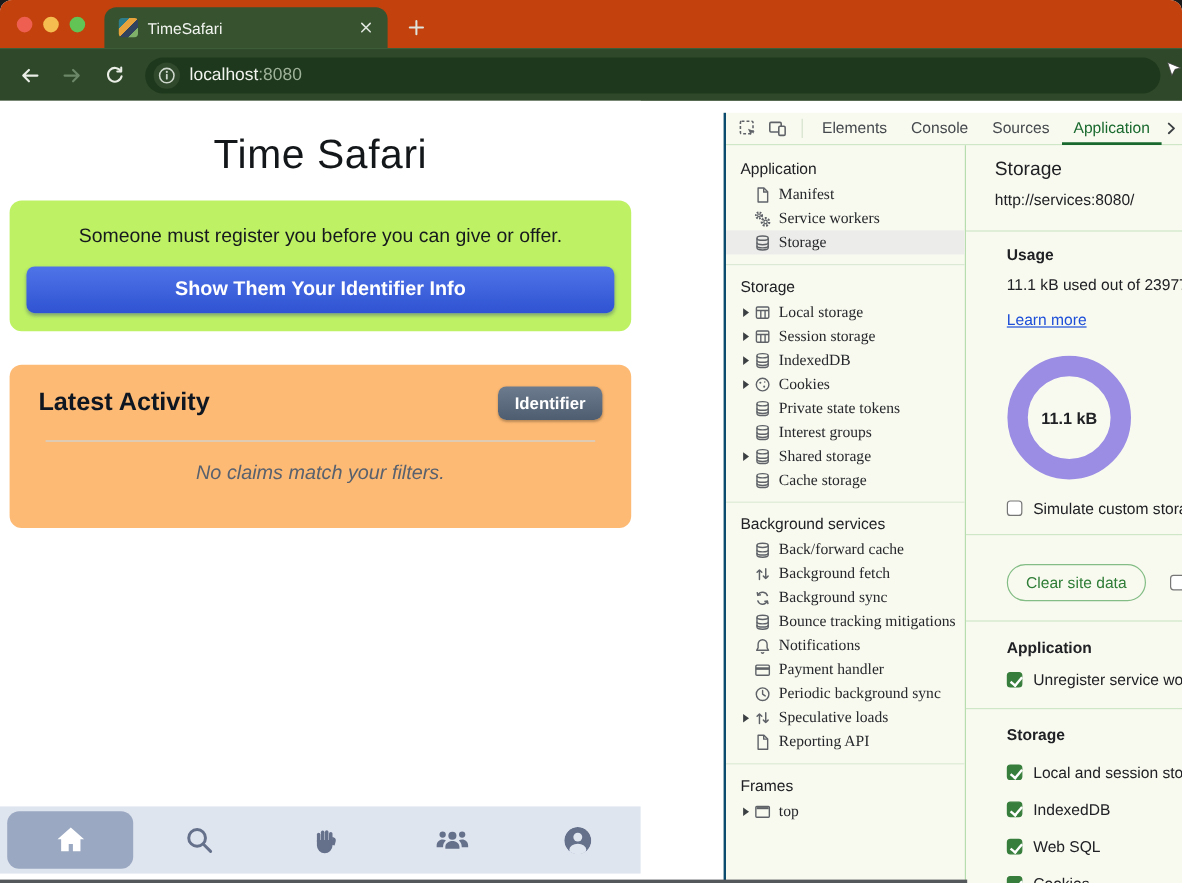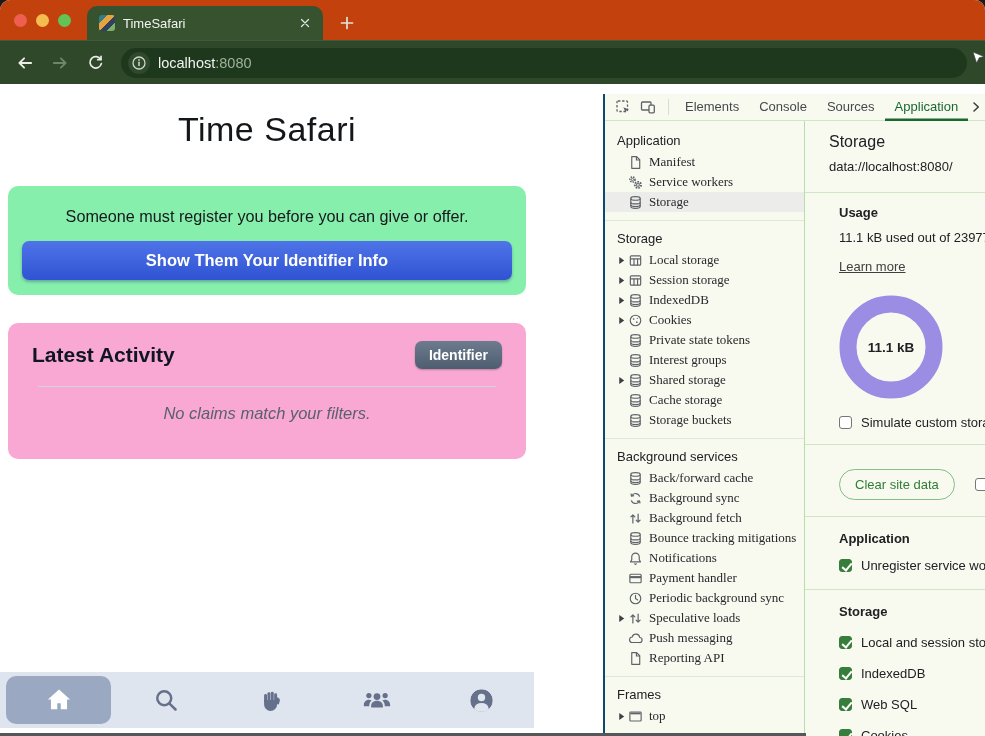--- a/index.html
+++ b/index.html
@@ -21,26 +21,26 @@
   .navbtn{width:26px;height:26px;display:flex;align-items:center;justify-content:center;margin-right:9px;}
   .urlpill{flex:1;height:30px;border-radius:15px;background:#1e381d;display:flex;align-items:center;padding:0 12px 0 7px;margin:0 8px 0 4px;}
   .info-badge{width:22px;height:22px;border-radius:50%;display:flex;align-items:center;justify-content:center;margin-right:8px;background:#30482c;}
   .urltext{font-size:14.5px;color:#f2f4ef;}
   .urlport{color:#9eb199;}
   .mouse-cursor{position:absolute;top:52px;left:972px;z-index:50;}
 
   
   .page{position:absolute;left:0;top:84px;width:534px;bottom:0;background:#fff;overflow:hidden;}
   .page-title{margin:26px 0 0;text-align:center;font-size:34px;font-weight:300;letter-spacing:.5px;color:#14171a;}
-  .alert{margin:37px 8px 0;background:#86efac;border-radius:10px;padding:21px 14px 15px;}
+  .alert{margin:18px 8px 0;background:#bef264;border-radius:10px;padding:21px 14px 15px;}
   .alert-msg{text-align:center;font-size:16.2px;color:#16191d;}
   .alert-btn{display:block;width:100%;margin-top:15px;height:39px;border:none;border-radius:7px;cursor:pointer;
     background:linear-gradient(180deg,#4f74e8,#2f53d2);color:#fff;font-size:16.5px;font-weight:bold;font-family:inherit;
     box-shadow:0 2px 3px rgba(30,50,120,.35);}
-  .card{margin:28px 8px 0;background:#f9a8d4;border-radius:10px;padding:18px 24px 4px;}
+  .card{margin:28px 8px 0;background:#fdba74;border-radius:10px;padding:18px 24px 4px;}
   .card-head{display:flex;align-items:center;justify-content:space-between;}
   .card-title{font-size:21px;font-weight:800;color:#0e1622;}
   .pill-btn{border:none;border-radius:7px;padding:6px 14px;font-size:14px;font-weight:bold;color:#fff;cursor:pointer;font-family:inherit;
     background:linear-gradient(180deg,#6c7b8e,#4e5d70);box-shadow:0 1px 2px rgba(0,0,0,.25);}
   .card-div{border-top:1px solid #ccd4de;margin:17px 6px 0;}
   .card-empty{text-align:center;font-style:italic;font-size:16.5px;color:#59616e;margin:17px 0 32px;}
   .bottom-nav{position:absolute;left:0;right:0;bottom:8px;height:56px;background:#dfe5ef;display:flex;align-items:center;}
   .nav-item{flex:1;height:56px;display:flex;align-items:center;justify-content:center;}
   .nav-item.active{background:#9ba8c2;border-radius:10px;height:48px;margin:0 3px 0 6px;}
   .bottom-strip{position:absolute;left:0;bottom:0;width:806px;height:3px;background:#55585b;z-index:40;}
@@ -61,21 +61,21 @@
   .trow.sel{background:#ececea;}
   .tri{width:12px;flex:0 0 12px;display:flex;justify-content:center;align-items:center;}
   .tico{width:16px;flex:0 0 16px;height:16px;margin-right:6px;display:flex;align-items:center;justify-content:center;}
   .dt-main{flex:1;overflow:hidden;}
   .pane-title{font-size:16px;color:#202124;padding:12px 0 0 24px;}
   .pane-origin{font-size:13px;color:#202124;padding:8px 0 18px 24px;white-space:nowrap;}
   .pdiv{border-top:1px solid #cfe7c7;}
   .usage{padding:12px 0 14px 34px;}
   .u-head,.ps-head{font-weight:bold;font-size:13px;color:#202124;}
   .u-text{font-size:13px;margin-top:10px;white-space:nowrap;color:#202124;}
-  .u-link{display:inline-block;margin-top:14px;font-size:13px;color:#404040;text-decoration:underline;cursor:pointer;}
+  .u-link{display:inline-block;margin-top:14px;font-size:13px;color:#1d4ed8;text-decoration:underline;cursor:pointer;}
   .donut{position:relative;width:104px;height:104px;margin:20px 0 0 0;}
   .donut-label{position:absolute;inset:0;display:flex;align-items:center;justify-content:center;font-size:13.5px;font-weight:bold;color:#202124;}
   .cbrow{display:flex;align-items:center;gap:9px;font-size:13px;color:#202124;white-space:nowrap;cursor:pointer;}
   .simrow{margin-top:16px;}
   .cb{width:13px;height:13px;flex:0 0 13px;border:1.5px solid #767676;border-radius:3px;background:#fff;position:relative;}
   .cb.checked{background:#377d3b;border-color:#377d3b;}
   .cb.checked::after{content:"";position:absolute;left:3.5px;top:0.5px;width:4px;height:8px;border:solid #fff;border-width:0 2px 2px 0;transform:rotate(40deg);}
   .clear-row{display:flex;align-items:center;gap:20px;padding:24px 0 16px 34px;white-space:nowrap;}
   .clear-btn{border:1px solid #84bd85;color:#2f7d36;background:transparent;border-radius:999px;padding:7px 15px;font-size:13px;cursor:pointer;font-family:inherit;}
   .pane-sec{padding:14px 0 16px 34px;}
@@ -389,132 +389,111 @@
             <span class="tico">
               <svg width="15" height="15" viewBox="0 0 16 16" fill="none">
                 <ellipse cx="8" cy="3.7" rx="5" ry="1.9" stroke="#5f6368" stroke-width="1.25"></ellipse>
                 <path d="M3 3.7v8.6c0 1.05 2.24 1.9 5 1.9s5-.85 5-1.9V3.7" stroke="#5f6368" stroke-width="1.25"></path>
                 <path d="M3 7.6c0 1.05 2.24 1.9 5 1.9s5-.85 5-1.9" stroke="#5f6368" stroke-width="1.25"></path>
                 <path d="M3 10.4c0 1.05 2.24 1.9 5 1.9s5-.85 5-1.9" stroke="#5f6368" stroke-width="1.25"></path>
               </svg>
             </span>
             <span class="lbl">Cache storage</span>
           </div>
-          <div class="trow">
-            <span class="tri"></span>
-            <span class="tico">
-              <svg width="15" height="15" viewBox="0 0 16 16" fill="none">
-                <ellipse cx="8" cy="3.7" rx="5" ry="1.9" stroke="#5f6368" stroke-width="1.25"></ellipse>
-                <path d="M3 3.7v8.6c0 1.05 2.24 1.9 5 1.9s5-.85 5-1.9V3.7" stroke="#5f6368" stroke-width="1.25"></path>
-                <path d="M3 7.6c0 1.05 2.24 1.9 5 1.9s5-.85 5-1.9" stroke="#5f6368" stroke-width="1.25"></path>
-                <path d="M3 10.4c0 1.05 2.24 1.9 5 1.9s5-.85 5-1.9" stroke="#5f6368" stroke-width="1.25"></path>
-              </svg>
-            </span>
-            <span class="lbl">Storage buckets</span>
-          </div>
           <div class="sb-div"></div>
           <div class="sec-h">Background services</div>
           <div class="trow">
             <span class="tri"></span>
             <span class="tico">
               <svg width="15" height="15" viewBox="0 0 16 16" fill="none">
                 <ellipse cx="8" cy="3.7" rx="5" ry="1.9" stroke="#5f6368" stroke-width="1.25"></ellipse>
                 <path d="M3 3.7v8.6c0 1.05 2.24 1.9 5 1.9s5-.85 5-1.9V3.7" stroke="#5f6368" stroke-width="1.25"></path>
                 <path d="M3 7.6c0 1.05 2.24 1.9 5 1.9s5-.85 5-1.9" stroke="#5f6368" stroke-width="1.25"></path>
                 <path d="M3 10.4c0 1.05 2.24 1.9 5 1.9s5-.85 5-1.9" stroke="#5f6368" stroke-width="1.25"></path>
               </svg>
             </span>
             <span class="lbl">Back/forward cache</span>
+          </div>
+          <div class="trow">
+            <span class="tri"></span>
+            <span class="tico">
+              <svg width="15" height="15" viewBox="0 0 16 16" fill="none">
+                <path d="M5.2 12.8V4.2m0 0L3.1 6.3m2.1-2.1 2.1 2.1" stroke="#5f6368" stroke-width="1.3" stroke-linecap="round" stroke-linejoin="round"></path>
+                <path d="M10.8 3.2v8.6m0 0 2.1-2.1m-2.1 2.1-2.1-2.1" stroke="#5f6368" stroke-width="1.3" stroke-linecap="round" stroke-linejoin="round"></path>
+              </svg>
+            </span>
+            <span class="lbl">Background fetch</span>
           </div>
           <div class="trow">
             <span class="tri"></span>
             <span class="tico">
               <svg width="15" height="15" viewBox="0 0 16 16" fill="none">
                 <path d="M12.4 6.1a4.6 4.6 0 0 0-8.5-1" stroke="#5f6368" stroke-width="1.3"></path>
                 <path d="m3.2 2.7.5 2.8 2.8-.5" stroke="#5f6368" stroke-width="1.3" stroke-linejoin="round"></path>
                 <path d="M3.6 9.9a4.6 4.6 0 0 0 8.5 1" stroke="#5f6368" stroke-width="1.3"></path>
                 <path d="m12.8 13.3-.5-2.8-2.8.5" stroke="#5f6368" stroke-width="1.3" stroke-linejoin="round"></path>
               </svg>
             </span>
             <span class="lbl">Background sync</span>
           </div>
           <div class="trow">
             <span class="tri"></span>
             <span class="tico">
               <svg width="15" height="15" viewBox="0 0 16 16" fill="none">
+                <ellipse cx="8" cy="3.7" rx="5" ry="1.9" stroke="#5f6368" stroke-width="1.25"></ellipse>
+                <path d="M3 3.7v8.6c0 1.05 2.24 1.9 5 1.9s5-.85 5-1.9V3.7" stroke="#5f6368" stroke-width="1.25"></path>
+                <path d="M3 7.6c0 1.05 2.24 1.9 5 1.9s5-.85 5-1.9" stroke="#5f6368" stroke-width="1.25"></path>
+                <path d="M3 10.4c0 1.05 2.24 1.9 5 1.9s5-.85 5-1.9" stroke="#5f6368" stroke-width="1.25"></path>
+              </svg>
+            </span>
+            <span class="lbl">Bounce tracking mitigations</span>
+          </div>
+          <div class="trow">
+            <span class="tri"></span>
+            <span class="tico">
+              <svg width="15" height="15" viewBox="0 0 16 16" fill="none">
+                <path d="M8 2.2a4 4 0 0 1 4 4v3.2l1.3 2.2H2.7L4 9.4V6.2a4 4 0 0 1 4-4z" stroke="#5f6368" stroke-width="1.25" stroke-linejoin="round"></path>
+                <path d="M6.8 13.4a1.3 1.3 0 0 0 2.4 0" stroke="#5f6368" stroke-width="1.25"></path>
+              </svg>
+            </span>
+            <span class="lbl">Notifications</span>
+          </div>
+          <div class="trow">
+            <span class="tri"></span>
+            <span class="tico">
+              <svg width="15" height="15" viewBox="0 0 16 16" fill="none">
+                <rect x="2" y="3.5" width="12" height="9" rx="1" stroke="#5f6368" stroke-width="1.25"></rect>
+                <rect x="2" y="5.4" width="12" height="2.3" fill="#5f6368"></rect>
+              </svg>
+            </span>
+            <span class="lbl">Payment handler</span>
+          </div>
+          <div class="trow">
+            <span class="tri"></span>
+            <span class="tico">
+              <svg width="15" height="15" viewBox="0 0 16 16" fill="none">
+                <circle cx="8" cy="8" r="5.6" stroke="#5f6368" stroke-width="1.25"></circle>
+                <path d="M8 4.7V8l2.3 1.5" stroke="#5f6368" stroke-width="1.25" stroke-linecap="round"></path>
+              </svg>
+            </span>
+            <span class="lbl">Periodic background sync</span>
+          </div>
+          <div class="trow">
+            <span class="tri">
+              <svg width="9" height="9" viewBox="0 0 10 10">
+                <path d="M2.5 1 8 5 2.5 9z" fill="#3c4043"></path>
+              </svg>
+            </span>
+            <span class="tico">
+              <svg width="15" height="15" viewBox="0 0 16 16" fill="none">
                 <path d="M5.2 12.8V4.2m0 0L3.1 6.3m2.1-2.1 2.1 2.1" stroke="#5f6368" stroke-width="1.3" stroke-linecap="round" stroke-linejoin="round"></path>
                 <path d="M10.8 3.2v8.6m0 0 2.1-2.1m-2.1 2.1-2.1-2.1" stroke="#5f6368" stroke-width="1.3" stroke-linecap="round" stroke-linejoin="round"></path>
               </svg>
             </span>
-            <span class="lbl">Background fetch</span>
-          </div>
-          <div class="trow">
-            <span class="tri"></span>
-            <span class="tico">
-              <svg width="15" height="15" viewBox="0 0 16 16" fill="none">
-                <ellipse cx="8" cy="3.7" rx="5" ry="1.9" stroke="#5f6368" stroke-width="1.25"></ellipse>
-                <path d="M3 3.7v8.6c0 1.05 2.24 1.9 5 1.9s5-.85 5-1.9V3.7" stroke="#5f6368" stroke-width="1.25"></path>
-                <path d="M3 7.6c0 1.05 2.24 1.9 5 1.9s5-.85 5-1.9" stroke="#5f6368" stroke-width="1.25"></path>
-                <path d="M3 10.4c0 1.05 2.24 1.9 5 1.9s5-.85 5-1.9" stroke="#5f6368" stroke-width="1.25"></path>
-              </svg>
-            </span>
-            <span class="lbl">Bounce tracking mitigations</span>
-          </div>
-          <div class="trow">
-            <span class="tri"></span>
-            <span class="tico">
-              <svg width="15" height="15" viewBox="0 0 16 16" fill="none">
-                <path d="M8 2.2a4 4 0 0 1 4 4v3.2l1.3 2.2H2.7L4 9.4V6.2a4 4 0 0 1 4-4z" stroke="#5f6368" stroke-width="1.25" stroke-linejoin="round"></path>
-                <path d="M6.8 13.4a1.3 1.3 0 0 0 2.4 0" stroke="#5f6368" stroke-width="1.25"></path>
-              </svg>
-            </span>
-            <span class="lbl">Notifications</span>
-          </div>
-          <div class="trow">
-            <span class="tri"></span>
-            <span class="tico">
-              <svg width="15" height="15" viewBox="0 0 16 16" fill="none">
-                <rect x="2" y="3.5" width="12" height="9" rx="1" stroke="#5f6368" stroke-width="1.25"></rect>
-                <rect x="2" y="5.4" width="12" height="2.3" fill="#5f6368"></rect>
-              </svg>
-            </span>
-            <span class="lbl">Payment handler</span>
-          </div>
-          <div class="trow">
-            <span class="tri"></span>
-            <span class="tico">
-              <svg width="15" height="15" viewBox="0 0 16 16" fill="none">
-                <circle cx="8" cy="8" r="5.6" stroke="#5f6368" stroke-width="1.25"></circle>
-                <path d="M8 4.7V8l2.3 1.5" stroke="#5f6368" stroke-width="1.25" stroke-linecap="round"></path>
-              </svg>
-            </span>
-            <span class="lbl">Periodic background sync</span>
-          </div>
-          <div class="trow">
-            <span class="tri">
-              <svg width="9" height="9" viewBox="0 0 10 10">
-                <path d="M2.5 1 8 5 2.5 9z" fill="#3c4043"></path>
-              </svg>
-            </span>
-            <span class="tico">
-              <svg width="15" height="15" viewBox="0 0 16 16" fill="none">
-                <path d="M5.2 12.8V4.2m0 0L3.1 6.3m2.1-2.1 2.1 2.1" stroke="#5f6368" stroke-width="1.3" stroke-linecap="round" stroke-linejoin="round"></path>
-                <path d="M10.8 3.2v8.6m0 0 2.1-2.1m-2.1 2.1-2.1-2.1" stroke="#5f6368" stroke-width="1.3" stroke-linecap="round" stroke-linejoin="round"></path>
-              </svg>
-            </span>
             <span class="lbl">Speculative loads</span>
-          </div>
-          <div class="trow">
-            <span class="tri"></span>
-            <span class="tico">
-              <svg width="15" height="15" viewBox="0 0 16 16" fill="none">
-                <path d="M3.9 12.3h8.2a2.7 2.7 0 0 0 .4-5.4 4.1 4.1 0 0 0-8-.5 3 3 0 0 0-.6 5.9z" stroke="#5f6368" stroke-width="1.25" stroke-linejoin="round"></path>
-              </svg>
-            </span>
-            <span class="lbl">Push messaging</span>
           </div>
           <div class="trow">
             <span class="tri"></span>
             <span class="tico">
               <svg width="15" height="15" viewBox="0 0 16 16">
                 <path d="M4 1.8h5.2l3.3 3.3v9.1H4z" stroke="#5f6368" stroke-width="1.25" fill="none" stroke-linejoin="round"></path>
                 <path d="M9 2v3.3h3.5" stroke="#5f6368" stroke-width="1.25" fill="none"></path>
               </svg>
             </span>
             <span class="lbl">Reporting API</span>
@@ -531,21 +510,21 @@
               <svg width="15" height="15" viewBox="0 0 16 16" fill="none">
                 <rect x="2" y="3.2" width="12" height="9.6" rx=".8" stroke="#5f6368" stroke-width="1.25"></rect>
                 <rect x="2.6" y="3.8" width="10.8" height="1.9" fill="#5f6368"></rect>
               </svg>
             </span>
             <span class="lbl">top</span>
           </div>
         </div>
       <div class="dt-main">
         <div class="pane-title">Storage</div>
-        <div class="pane-origin">data://localhost:8080/</div>
+        <div class="pane-origin">http://services:8080/</div>
         <div class="pdiv"></div>
         <div class="usage">
           <div class="u-head">Usage</div>
           <div class="u-text">11.1 kB used out of 239779 MB</div>
           <span class="u-link">Learn more</span>
           <div class="donut">
             <svg width="104" height="104" viewBox="0 0 104 104">
               <circle cx="52" cy="52" r="43" fill="none" stroke="#9b8ce4" stroke-width="17"></circle>
             </svg>
             <span class="donut-label">11.1 kB</span>

